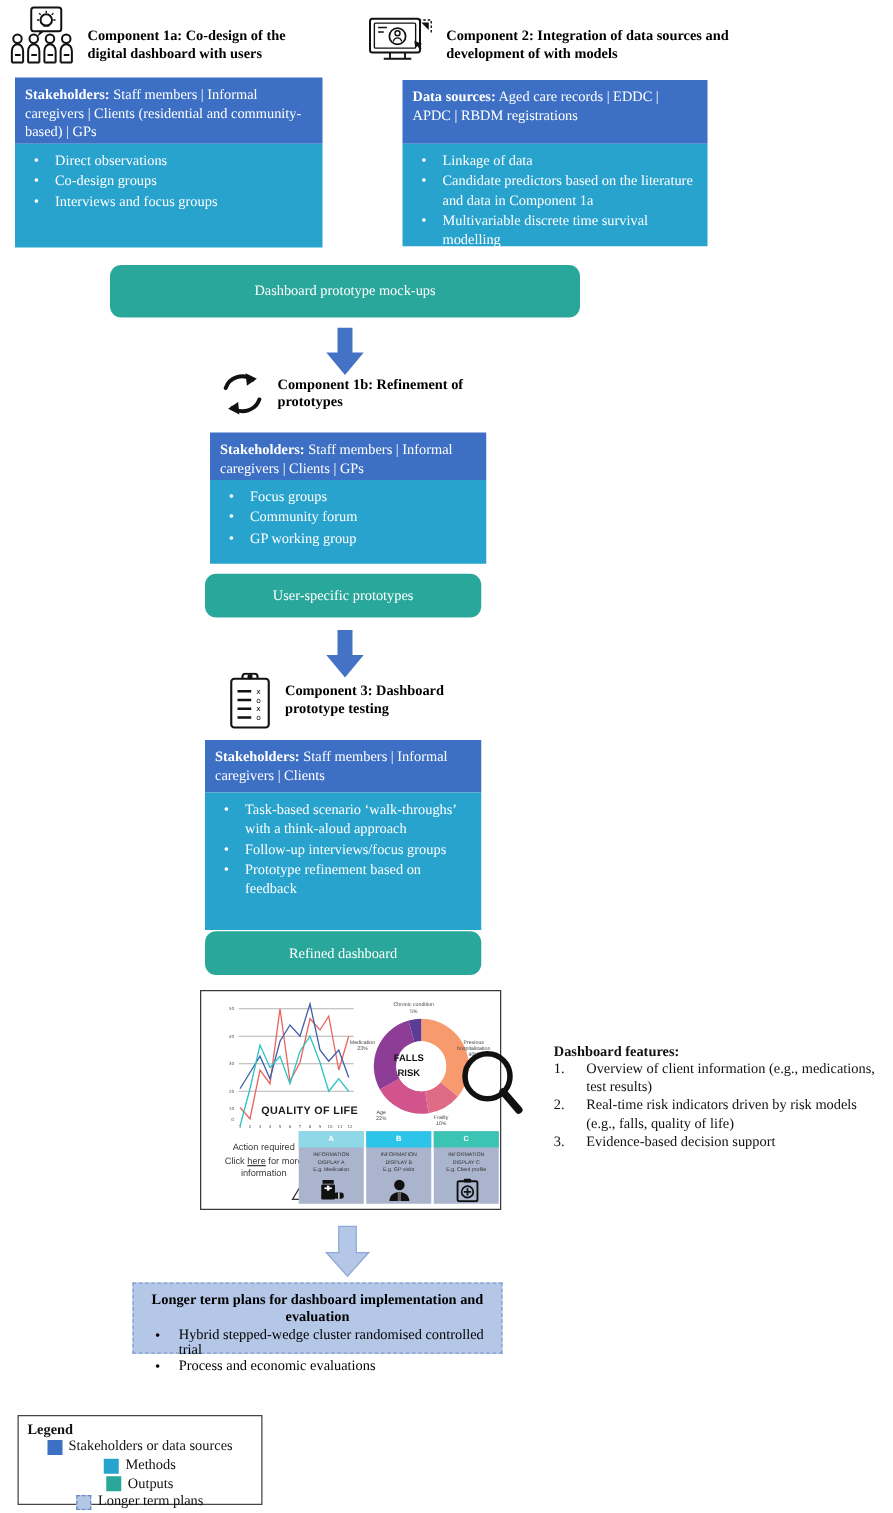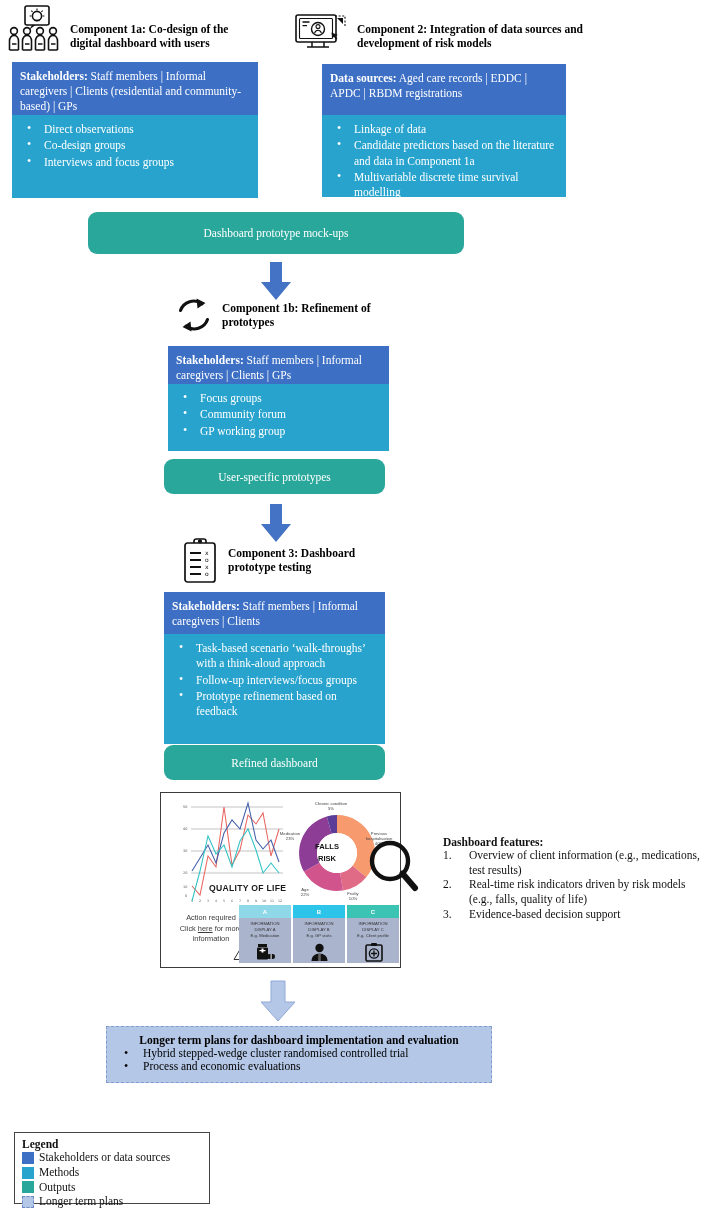--- a/index.html
+++ b/index.html
@@ -58,21 +58,21 @@
   ol.feat{margin:0;padding:0;list-style:none;font-size:11.5px;line-height:1.28;}
   ol.feat li{position:relative;padding-left:26px;}
   ol.feat li .n{position:absolute;left:0;top:0;}
 
   
   .legend{
     border:1px solid #444;box-sizing:border-box;background:#fff;
     padding:5px 7px 6px 7px;font-size:11.5px;
   }
   .legend .lt{font-weight:bold;margin-bottom:1px;}
-  .legend .row{display:flex;align-items:center;gap:5px;line-height:1.2;margin-top:1px;}
+  .legend .row{display:flex;align-items:center;gap:5px;line-height:1.2;margin-top:1px;justify-content:center;}
   .sw{width:12px;height:12px;display:inline-block;flex:0 0 auto;}
 
   
   .mock{border:1px solid #3a3a3a;background:#fff;box-sizing:border-box;position:relative;}
   .mock-label{
     position:absolute;font-size:4.2px;color:#444;
     font-family:"Liberation Sans", sans-serif;line-height:1.2;text-align:center;
   }
   .qol{
     position:absolute;font-family:"Liberation Sans", sans-serif;
@@ -148,21 +148,21 @@
       <path d="M20.6 21.2c.6-1.9 1.8-2.9 3.4-2.9s2.8 1 3.4 2.9" stroke-width="1.1"></path>
       <path d="M8.5 10h7M8.5 13.6h4.5" stroke-width="1.3"></path>
       <path d="M18 30v4.5M30 30v4.5M13 35h22" stroke-width="1.5"></path>
       <path d="M41 4h10v10" stroke-width="1.1" stroke-dasharray="2 1.6"></path>
       <path d="M51 14V4H41" stroke-width="0"></path>
       <path d="M43 6h6v6z" fill="#111" stroke="none"></path>
     </g>
     <path d="M37.5 20.5l6.5 2.6-2.6.7 1.9 3-1.5.9-1.8-3-1.8 1.9z" fill="#111"></path>
   </svg>
 </div>
-<div class="abs comp-title" style="left:357px;top:22px;width:232px;">Component 2: Integration of data sources and development of risk models</div>
+<div class="abs comp-title" style="left:357px;top:22px;width:232px;">Component 2: Integration of data sources and development of with models</div>
 
 <div class="abs box" style="left:298px;top:64px;width:244px;margin-left:24px;">
   <div class="hdr" style="height:51px;">
     <b>Data sources:</b><span> Aged care records | EDDC | APDC | RBDM registrations</span>
   </div>
   <div class="body" style="height:82px;">
     <ul class="bl">
       <li>Linkage of data</li>
       <li>Candidate predictors based on the literature and data in Component 1a</li>
       <li>Multivariable discrete time survival modelling</li>
@@ -371,21 +371,21 @@
     <li><span class="n">3.</span><span>Evidence-based decision support</span></li>
   </ol>
 </div>
 
 <div class="abs" style="left:258px;top:980px;width:40px;height:42px;">
   <svg viewBox="0 0 40 42" width="40" height="42">
     <path class="arrow-pale" d="M13 1h14v21h10L20 41 3 22h10z"></path>
   </svg>
 </div>
 
-<div class="abs ltp" style="left:106px;top:1026px;width:386px;height:57px;">
+<div class="abs ltp" style="left:106px;top:1026px;width:296px;height:57px;">
   <div class="t">Longer term plans for dashboard implementation and evaluation</div>
   <ul class="bl">
     <li>Hybrid stepped-wedge cluster randomised controlled trial</li>
     <li>Process and economic evaluations</li>
   </ul>
 </div>
 
 <div class="abs legend" style="left:14px;top:1132px;width:196px;height:72px;">
   <div class="lt">Legend</div>
   <div class="row">

